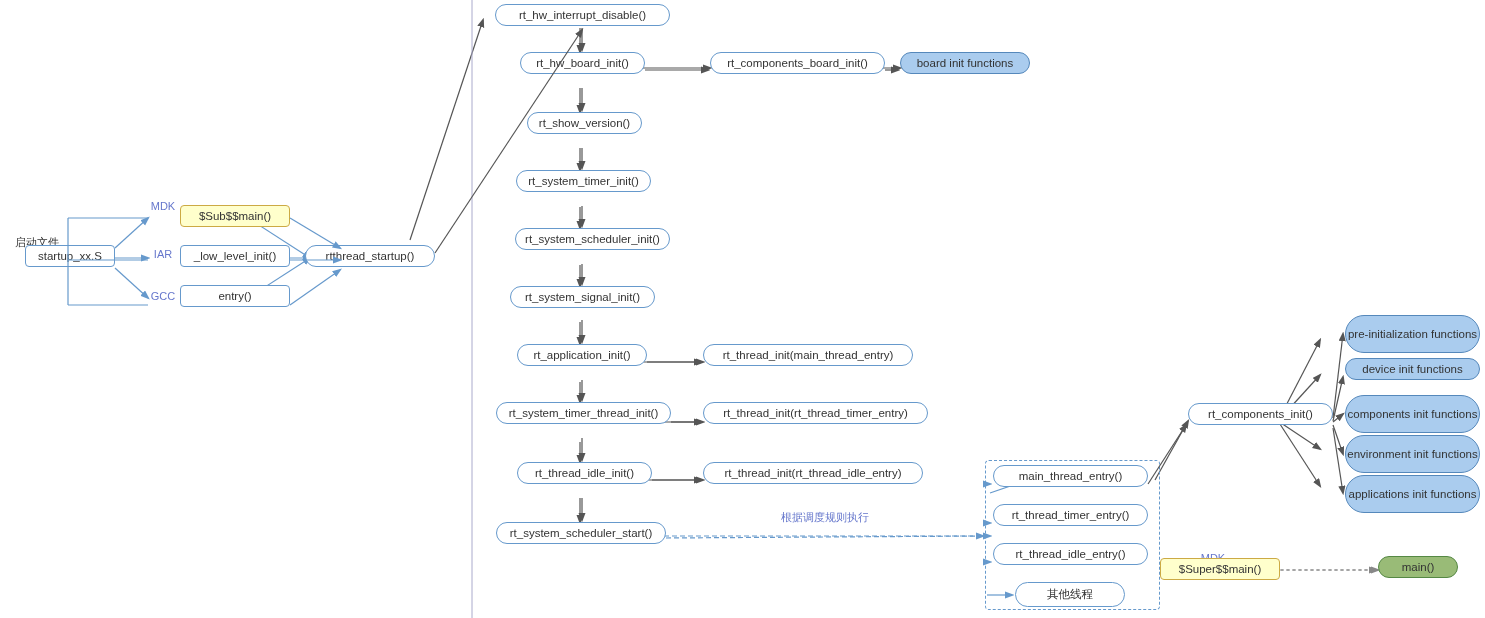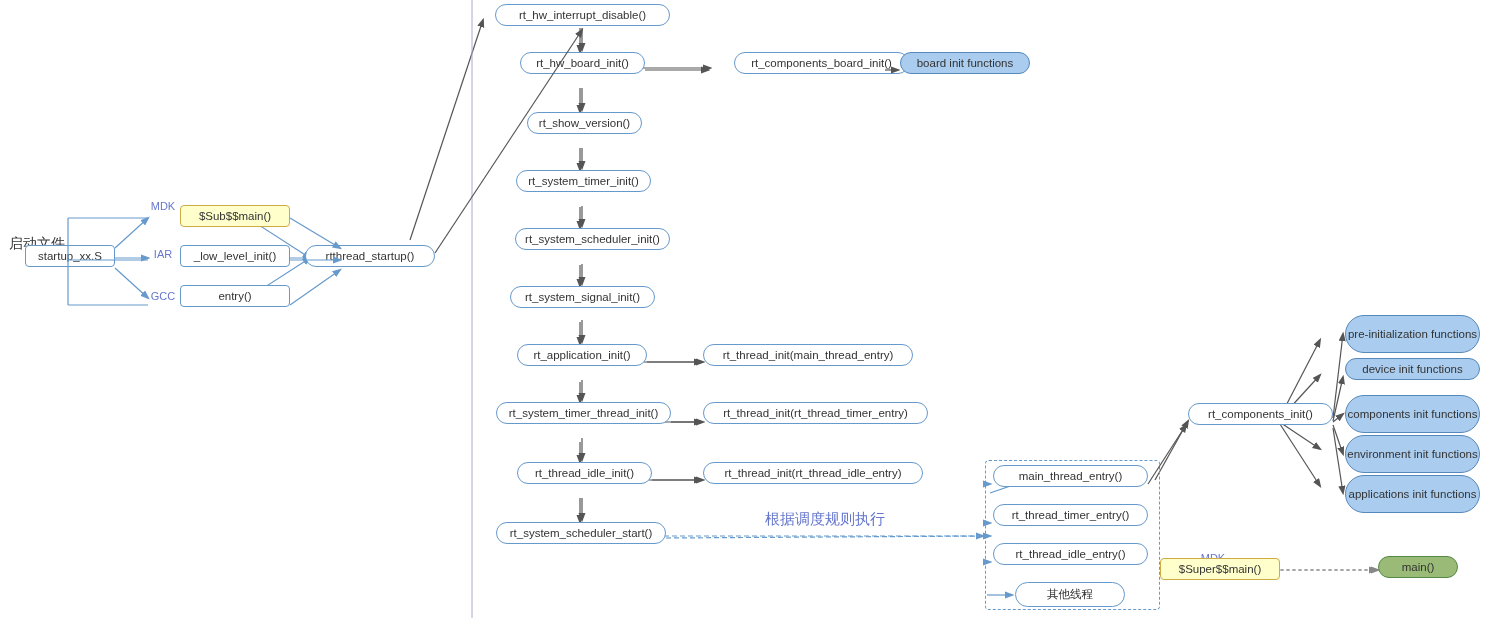--- a/index.html
+++ b/index.html
@@ -71,21 +71,21 @@
       color: #333;
     }
     .node-yellow-box {
       border: 1.5px solid #ccaa44;
       border-radius: 4px;
       background: #ffffcc;
       padding: 4px 8px;
       white-space: nowrap;
     }
     .label-text {
-      font-size: 14px;
+      font-size: 11px;
       color: #333;
     }
     .label-mdk {
       font-size: 11px;
       color: #6677cc;
     }
     .dashed-box {
       border: 1.5px dashed #6699cc;
       border-radius: 4px;
       background: transparent;
@@ -209,21 +209,21 @@
   </div>
 
   <div class="node rounded" style="left:495px;top:4px;width:175px;">
     <span>rt_hw_interrupt_disable()</span>
   </div>
 
   <div class="node rounded" style="left:520px;top:52px;width:125px;">
     <span>rt_hw_board_init()</span>
   </div>
 
-  <div class="node rounded" style="left:734px;top:52px;width:175px;align-items:flex-end;">
+  <div class="node rounded" style="left:710px;top:52px;width:175px;align-items:flex-end;">
     <span>rt_components_board_init()</span>
   </div>
 
   <div class="node node-blue-filled" style="left:900px;top:52px;width:130px;">
     <span>board init functions</span>
   </div>
 
   <div class="node rounded" style="left:527px;top:112px;width:115px;">
     <span>rt_show_version()</span>
   </div>
@@ -261,21 +261,21 @@
   </div>
 
   <div class="node rounded" style="left:703px;top:462px;width:220px;">
     <span>rt_thread_init(rt_thread_idle_entry)</span>
   </div>
 
   <div class="node rounded" style="left:496px;top:522px;width:170px;">
     <span>rt_system_scheduler_start()</span>
   </div>
 
-  <div class="node label-mdk" style="left:760px;top:510px;width:130px;font-size:15px;">
+  <div class="node label-mdk" style="left:760px;top:510px;width:130px;font-size:11px;">
     <span>根据调度规则执行</span>
   </div>
 
   <div class="dashed-box" style="position:absolute;left:985px;top:460px;width:175px;height:150px;"></div>
 
   <div class="node rounded" style="left:993px;top:465px;width:155px;justify-content:center;">
     <span>main_thread_entry()</span>
   </div>
 
   <div class="node rounded" style="left:993px;top:504px;width:155px;">

